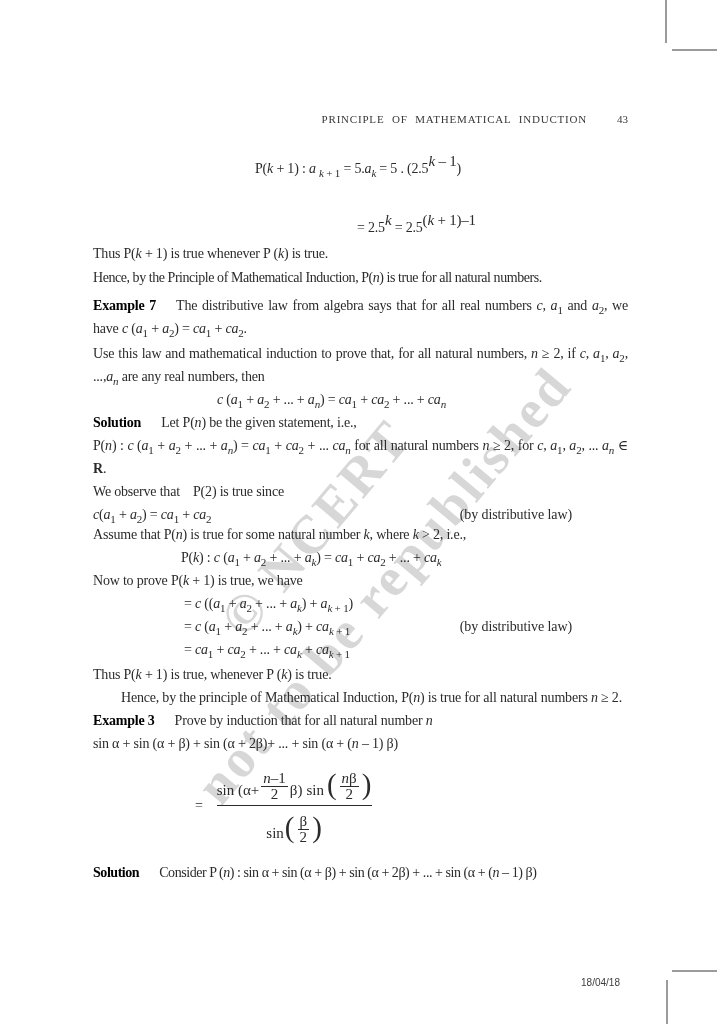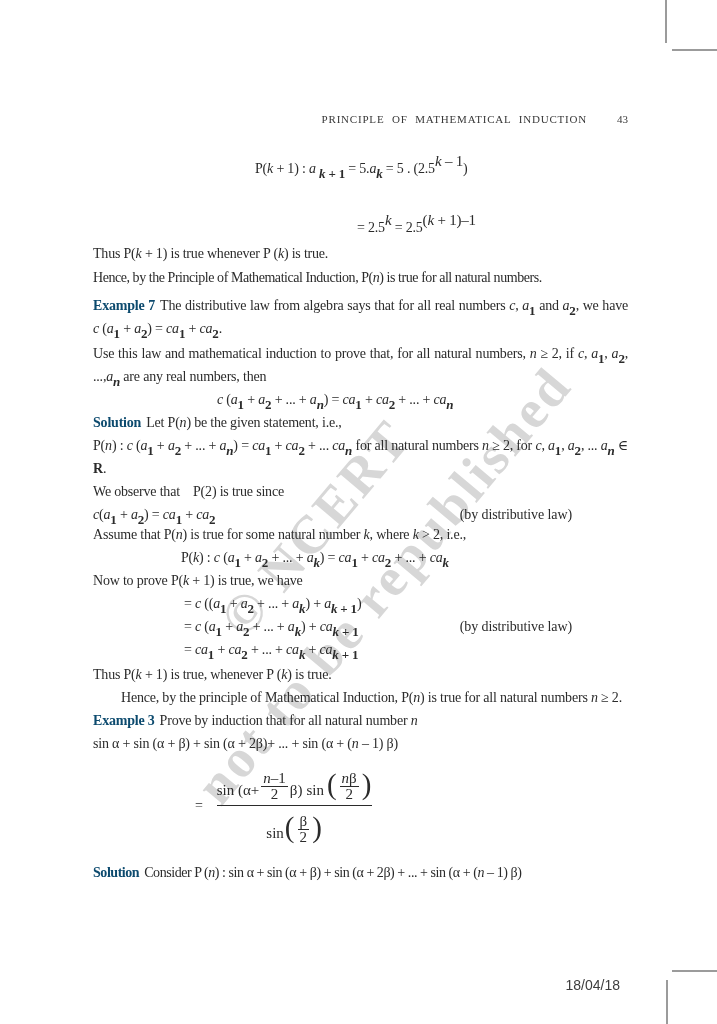--- a/index.html
+++ b/index.html
@@ -18,24 +18,24 @@
   .crop-br-h{left:672px;top:970px;width:45px;height:2px;}
   .crop-br-v{left:666px;top:980px;width:2px;height:44px;}
   
   .content{position:absolute;left:93px;top:112px;width:535px;z-index:1;
            font-size:14px;line-height:23px;letter-spacing:-0.2px;}
   .content div{min-height:23px;}
   .header{text-align:right;font-size:11px;line-height:15px;min-height:15px!important;
           letter-spacing:0.8px;word-spacing:4px;color:#383838;}
   .pagenum{margin-left:30px;letter-spacing:0;}
   i{font-style:italic;}
-  sub{font-size:13px;vertical-align:-0.35em;line-height:0;font-weight:bold;}
+  sub{font-size:11px;vertical-align:-0.35em;line-height:0;}
   sup{font-size:15px;vertical-align:0.5em;line-height:0;}
   b{font-weight:bold;}
-  .acc{color:#0c4a6e;font-weight:bold;margin-right:5px;}
+  .acc{color:#000000;font-weight:bold;margin-right:20px;}
   .just{text-align:justify;}
   .ind{text-indent:28px;}
   .tight{letter-spacing:-0.45px;white-space:nowrap;}
   .eqA1{margin:30px 0 0 162px;}
   .eqA2{margin-left:264px;margin-top:36px;}
   .thus1{margin-top:3px;}
   .hence1{margin-top:1px;}
   .ex7{margin-top:5px;}
   .usep{margin-top:2px;}
   .eqB{margin-left:124px;}
@@ -54,21 +54,21 @@
   .bf-num,.bf-den{display:flex;align-items:flex-end;}
   .bf-bar{align-self:stretch;height:0;border-top:1.5px solid #2b2b2b;margin:3px 0;}
   .sfrac{display:inline-flex;flex-direction:column;align-items:center;margin:0 2px;font-size:15px;line-height:15px;}
   .sf-n{padding:0 2px;}
   .sf-d{border-top:1.2px solid #2b2b2b;padding:0 2px;align-self:stretch;text-align:center;}
   .bp{font-size:29px;font-weight:400;line-height:36px;padding:0 1px;}
   .fsin{margin:0 2px 0 4px;}
   .sol8{margin-top:12px;}
   
   .date{position:absolute;right:97px;top:977px;z-index:1;color:#3d3d3d;
-        font-family:"Liberation Sans","DejaVu Sans",sans-serif;font-size:14px;}
+        font-family:"Liberation Sans","DejaVu Sans",sans-serif;font-size:10px;}
 </style>
 </head>
 <body>
 
 <div class="page">
 
   <div class="watermark">
     <div class="wm1">© NCERT</div>
     <div class="wm2">not to be republished</div>
   </div>

